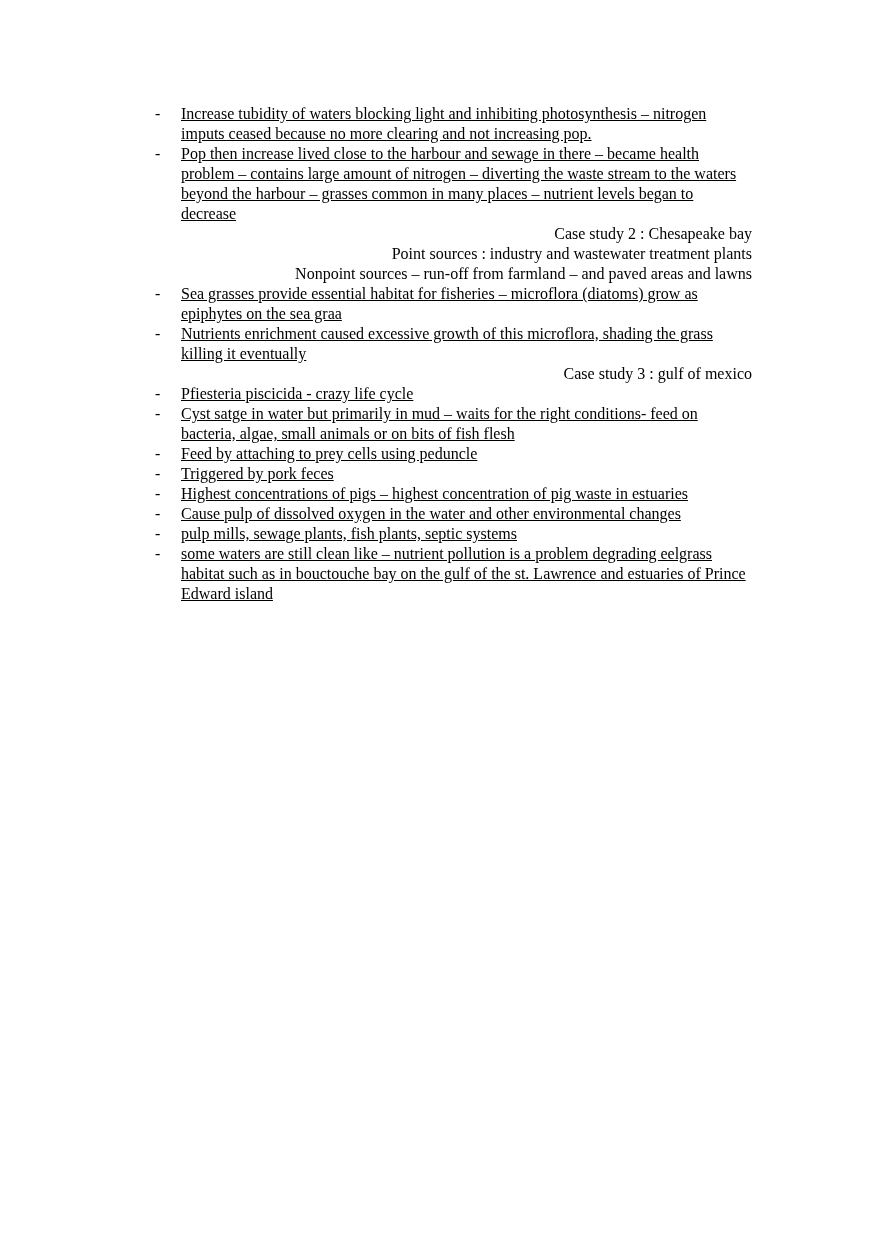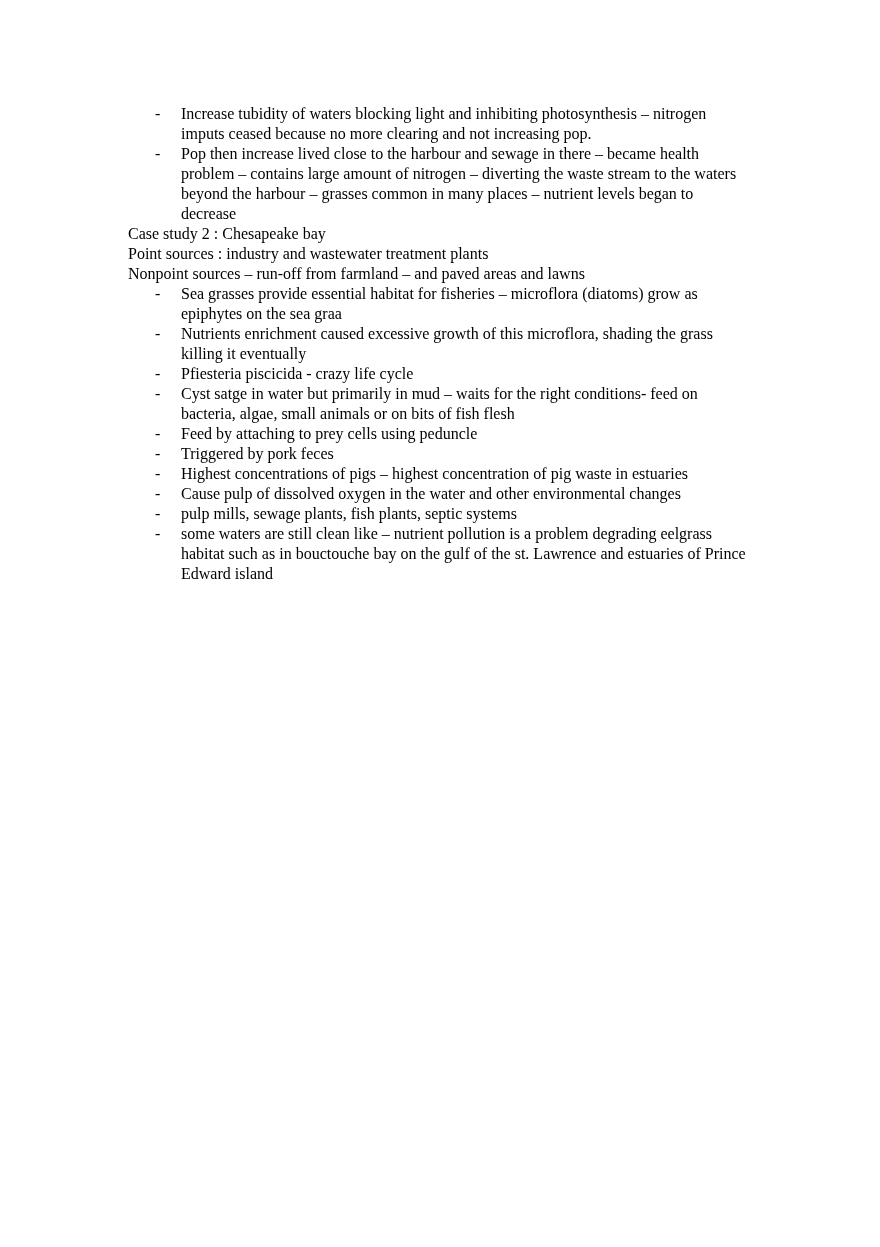--- a/index.html
+++ b/index.html
@@ -19,31 +19,33 @@
     top: 104px;
     left: 128px;
     width: 624px;
     font-family: "Liberation Serif", serif;
     font-size: 16px;
     line-height: 20px;
     color: #000000;
   }
   .block-paragraph {
     margin: 0;
+    text-align: right;
   }
   .block-bullet {
     display: flex;
     padding-left: 27px;
   }
   .bullet-marker {
     width: 26px;
     flex: 0 0 26px;
   }
   .bullet-text {
     flex: 1;
+    text-decoration: underline;
   }
 </style>
 </head>
 <body>
 
 <div class="page">
   <div class="doc">
 
   <div class="block-bullet">
         <span class="bullet-marker">-</span>
@@ -57,20 +59,21 @@
       <div class="block-paragraph">Point sources : industry and wastewater treatment plants</div>
       <div class="block-paragraph">Nonpoint sources – run-off from farmland – and paved areas and lawns</div>
       <div class="block-bullet">
         <span class="bullet-marker">-</span>
         <span class="bullet-text">Sea grasses provide essential habitat for fisheries – microflora (diatoms) grow as epiphytes on the sea graa</span>
       </div>
       <div class="block-bullet">
         <span class="bullet-marker">-</span>
         <span class="bullet-text">Nutrients enrichment caused excessive growth of this microflora, shading the grass killing it eventually</span>
       </div>
+      <div class="block-paragraph">Case study 3 : gulf of mexico</div>
       <div class="block-bullet">
         <span class="bullet-marker">-</span>
         <span class="bullet-text">Pfiesteria piscicida  - crazy life cycle</span>
       </div>
       <div class="block-bullet">
         <span class="bullet-marker">-</span>
         <span class="bullet-text">Cyst satge in water but primarily in mud – waits for the right conditions- feed on bacteria, algae, small animals or on bits of fish flesh</span>
       </div>
       <div class="block-bullet">
         <span class="bullet-marker">-</span>

